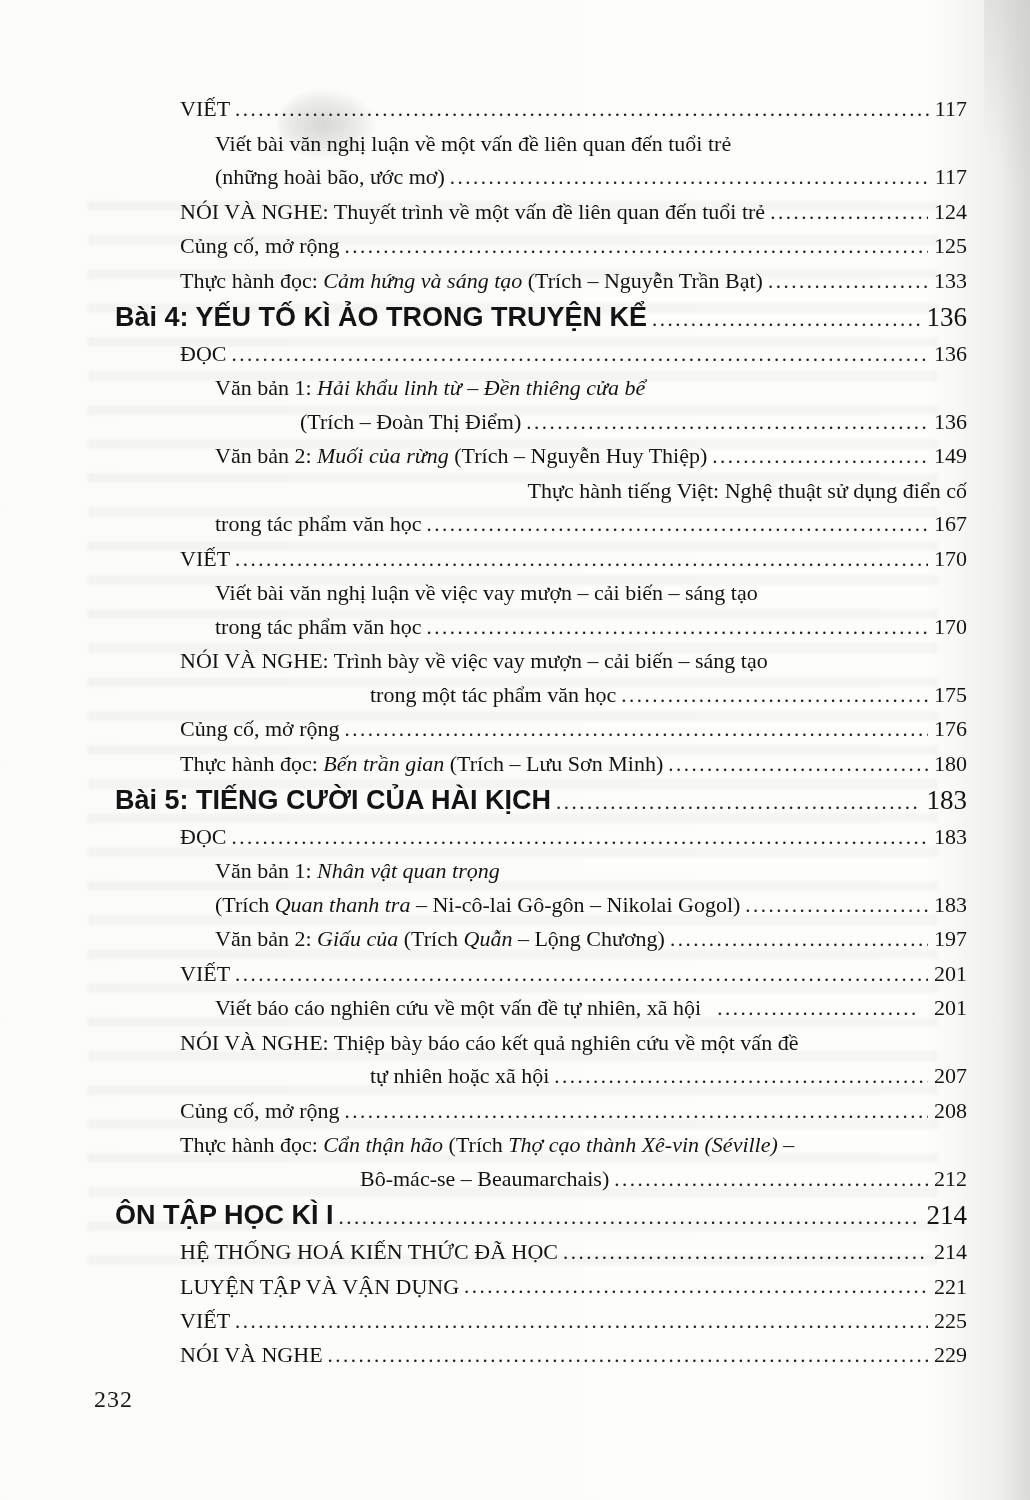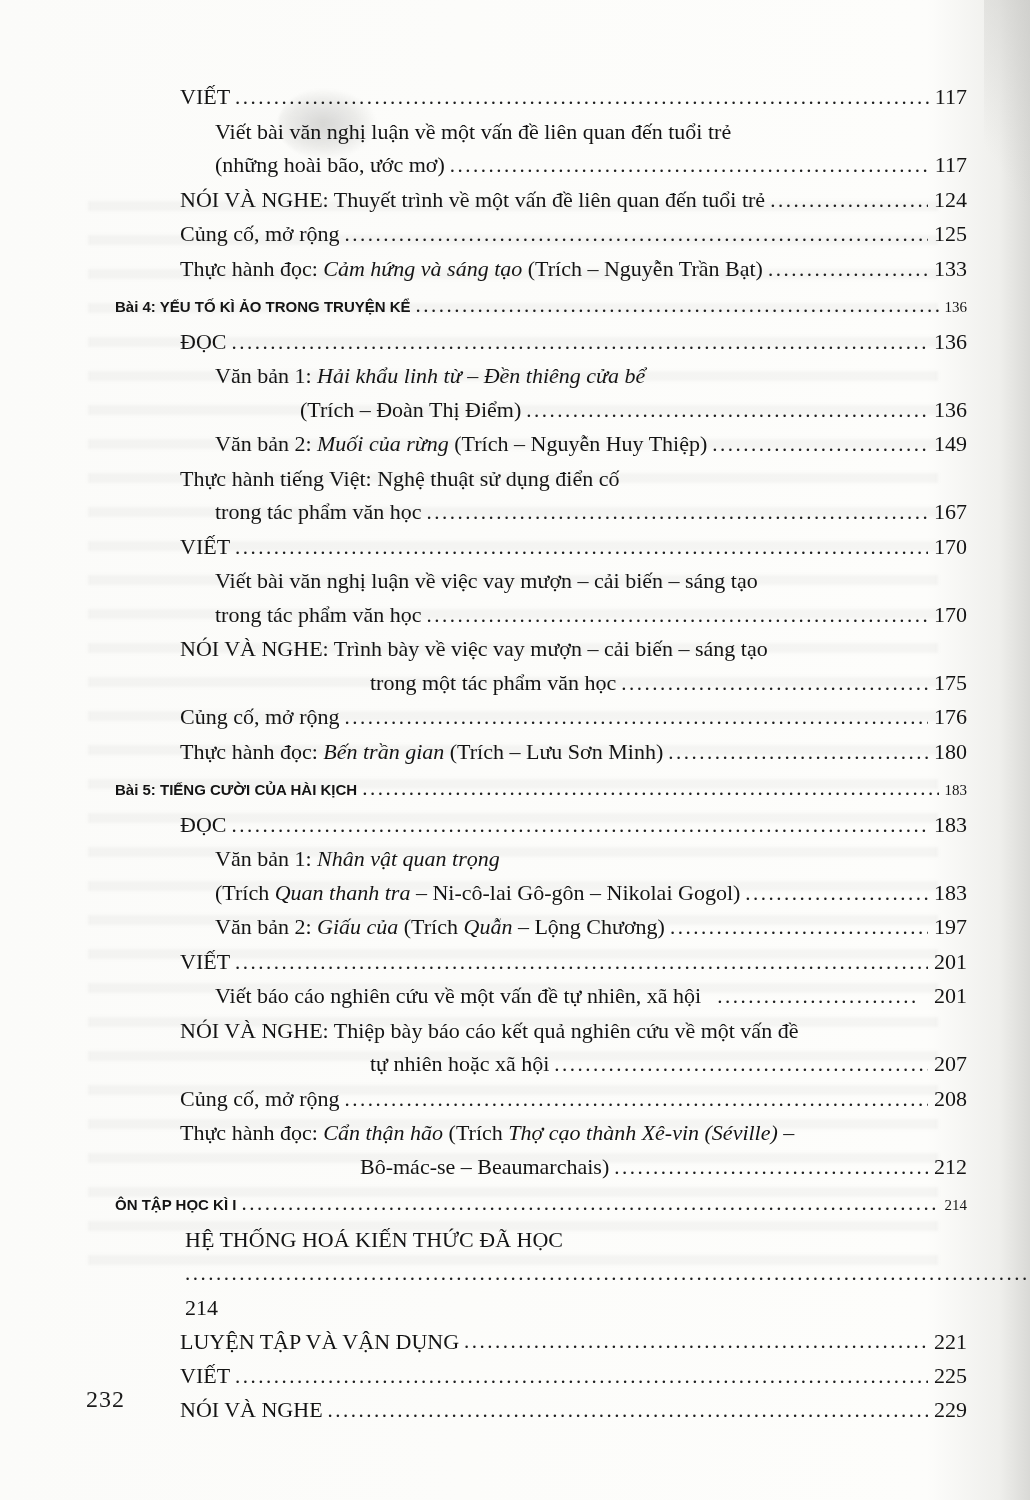--- a/index.html
+++ b/index.html
@@ -30,46 +30,46 @@
     pointer-events:none;
   }
   .watermark {
     position:absolute; left:278px; top:88px; width:100px; height:72px;
     background:radial-gradient(ellipse at 45% 50%, rgba(120,120,118,0.28) 0%, rgba(120,120,118,0.12) 45%, rgba(120,120,118,0) 70%);
     border-radius:50%;
     filter:blur(1px);
     pointer-events:none;
   }
   .toc {
-    position:absolute; left:115px; top:80px; width:852px;
+    position:absolute; left:115px; top:92px; width:852px;
   }
   .toc-line {
     display:flex; align-items:baseline;
     font-size:22px; line-height:33.5px;
     white-space:nowrap;
   }
   .toc-line.chapter {
     font-family:"Liberation Sans", sans-serif;
-    font-weight:700; font-size:15px;
+    font-weight:700; font-size:27px;
     margin-top:3px;
   }
   .toc-text { flex:0 0 auto; }
   .it { font-style:italic; }
   .leader {
     flex:1 1 auto; overflow:hidden; white-space:nowrap;
     margin:0 6px 0 5px; min-width:16px; color:#1f1f1f;
   }
   .leader::after {
     content:"......................................................................................................................................";
     letter-spacing:2.5px; font-size:21px; font-weight:400;
     font-family:"Liberation Serif", serif;
   }
   .pg { flex:0 0 auto; font-weight:400; font-family:"Liberation Serif", serif; }
   .footer-num {
-    position:absolute; left:86px; top:1386px;
+    position:absolute; left:94px; top:1386px;
     font-size:24px; color:#1c1c1c; letter-spacing:1px;
   }
 </style>
 </head>
 <body>
 
 <div class="page">
   <div class="bleed"></div>
   <div class="corner-shade"></div>
   <div class="watermark"></div>
@@ -119,21 +119,21 @@
       <div class="toc-line" style="padding-left: 185px; align-items: center;">
         <span class="toc-text"><span>(Trích – Đoàn Thị Điểm)</span></span>
         <span class="leader"></span>
         <span class="pg">136</span>
       </div>
       <div class="toc-line" style="padding-left: 100px;">
         <span class="toc-text"><span>Văn bản 2: </span><span class="it">Muối của rừng</span><span> (Trích – Nguyễn Huy Thiệp)</span></span>
         <span class="leader"></span>
         <span class="pg">149</span>
       </div>
-      <div class="toc-line" style="padding-left: 65px;">
+      <div class="toc-line" style="padding-left: 65px; justify-content: flex-end;">
         <span class="toc-text"><span>Thực hành tiếng Việt: Nghệ thuật sử dụng điển cố</span></span>
       </div>
       <div class="toc-line" style="padding-left: 100px;">
         <span class="toc-text"><span>trong tác phẩm văn học</span></span>
         <span class="leader"></span>
         <span class="pg">167</span>
       </div>
       <div class="toc-line" style="padding-left: 65px;">
         <span class="toc-text"><span>VIẾT</span></span>
         <span class="leader"></span>
@@ -217,21 +217,21 @@
       <div class="toc-line" style="padding-left: 245px; text-align: center;">
         <span class="toc-text"><span>Bô-mác-se – Beaumarchais)</span></span>
         <span class="leader"></span>
         <span class="pg">212</span>
       </div>
       <div class="toc-line chapter" style="padding-left: 0px;">
         <span class="toc-text"><span>ÔN TẬP HỌC KÌ I</span></span>
         <span class="leader"></span>
         <span class="pg">214</span>
       </div>
-      <div class="toc-line" style="padding-left: 65px; flex-direction: column;">
+      <div class="toc-line" style="padding-left: 65px;">
         <span class="toc-text"><span>HỆ THỐNG HOÁ KIẾN THỨC ĐÃ HỌC</span></span>
         <span class="leader"></span>
         <span class="pg">214</span>
       </div>
       <div class="toc-line" style="padding-left: 65px; align-items: center;">
         <span class="toc-text"><span>LUYỆN TẬP VÀ VẬN DỤNG</span></span>
         <span class="leader"></span>
         <span class="pg">221</span>
       </div>
       <div class="toc-line" style="padding-left: 65px;">

